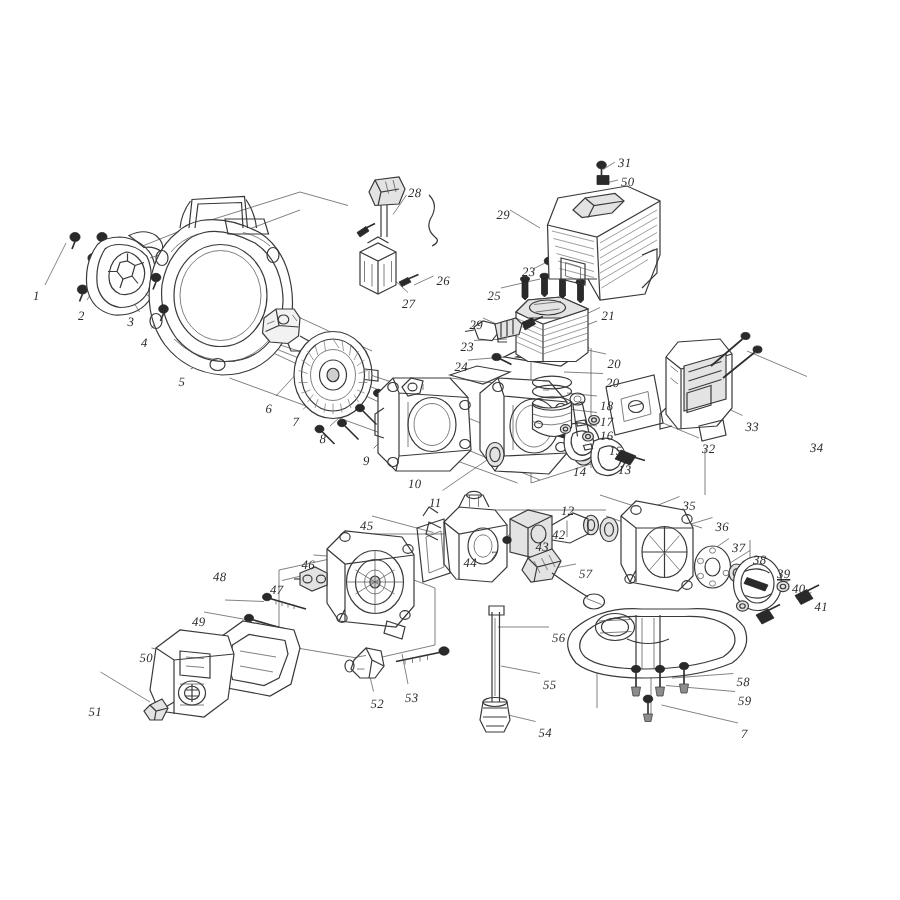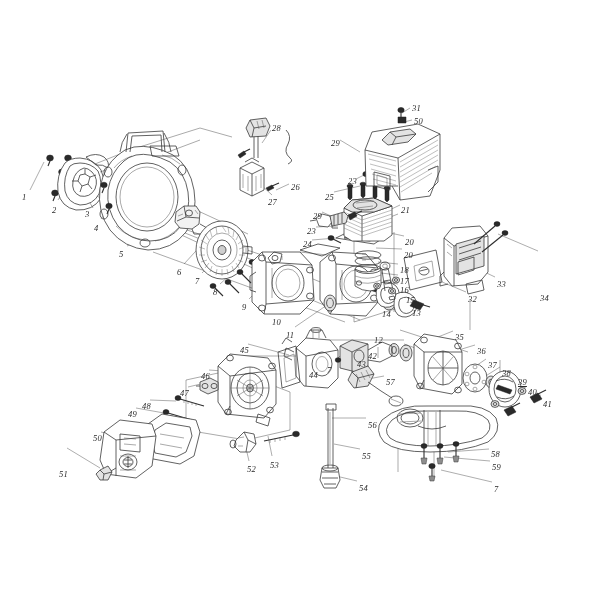--- a/index.html
+++ b/index.html
@@ -749,21 +749,21 @@
     <span class="callout-label" style="left:518px;top:378px;text-decoration:underline;">39</span>
     <span class="callout-label" style="left:528px;top:388px;">40</span>
     <span class="callout-label" style="left:543px;top:400px;">41</span>
     <span class="callout-label" style="left:368px;top:352px;">42</span>
     <span class="callout-label" style="left:357px;top:360px;">43</span>
     <span class="callout-label" style="left:309px;top:371px;">44</span>
     <span class="callout-label" style="left:327px;top:366px;">7</span>
     <span class="callout-label" style="left:240px;top:346px;">45</span>
     <span class="callout-label" style="left:201px;top:372px;">46</span>
     <span class="callout-label" style="left:180px;top:389px;">47</span>
-    <span class="callout-label" style="left:142px;top:402px;">48</span>
+    <span class="callout-label" style="left:142px;top:380px;">48</span>
     <span class="callout-label" style="left:128px;top:410px;">49</span>
     <span class="callout-label" style="left:93px;top:434px;">50</span>
     <span class="callout-label" style="left:59px;top:450px;margin-top:20px;">51</span>
     <span class="callout-label" style="left:247px;top:465px;">52</span>
     <span class="callout-label" style="left:270px;top:461px;">53</span>
     <span class="callout-label" style="left:359px;top:484px;">54</span>
     <span class="callout-label" style="left:362px;top:452px;">55</span>
     <span class="callout-label" style="left:368px;top:421px;">56</span>
     <span class="callout-label" style="left:386px;top:378px;">57</span>
     <span class="callout-label" style="left:491px;top:450px;">58</span>

